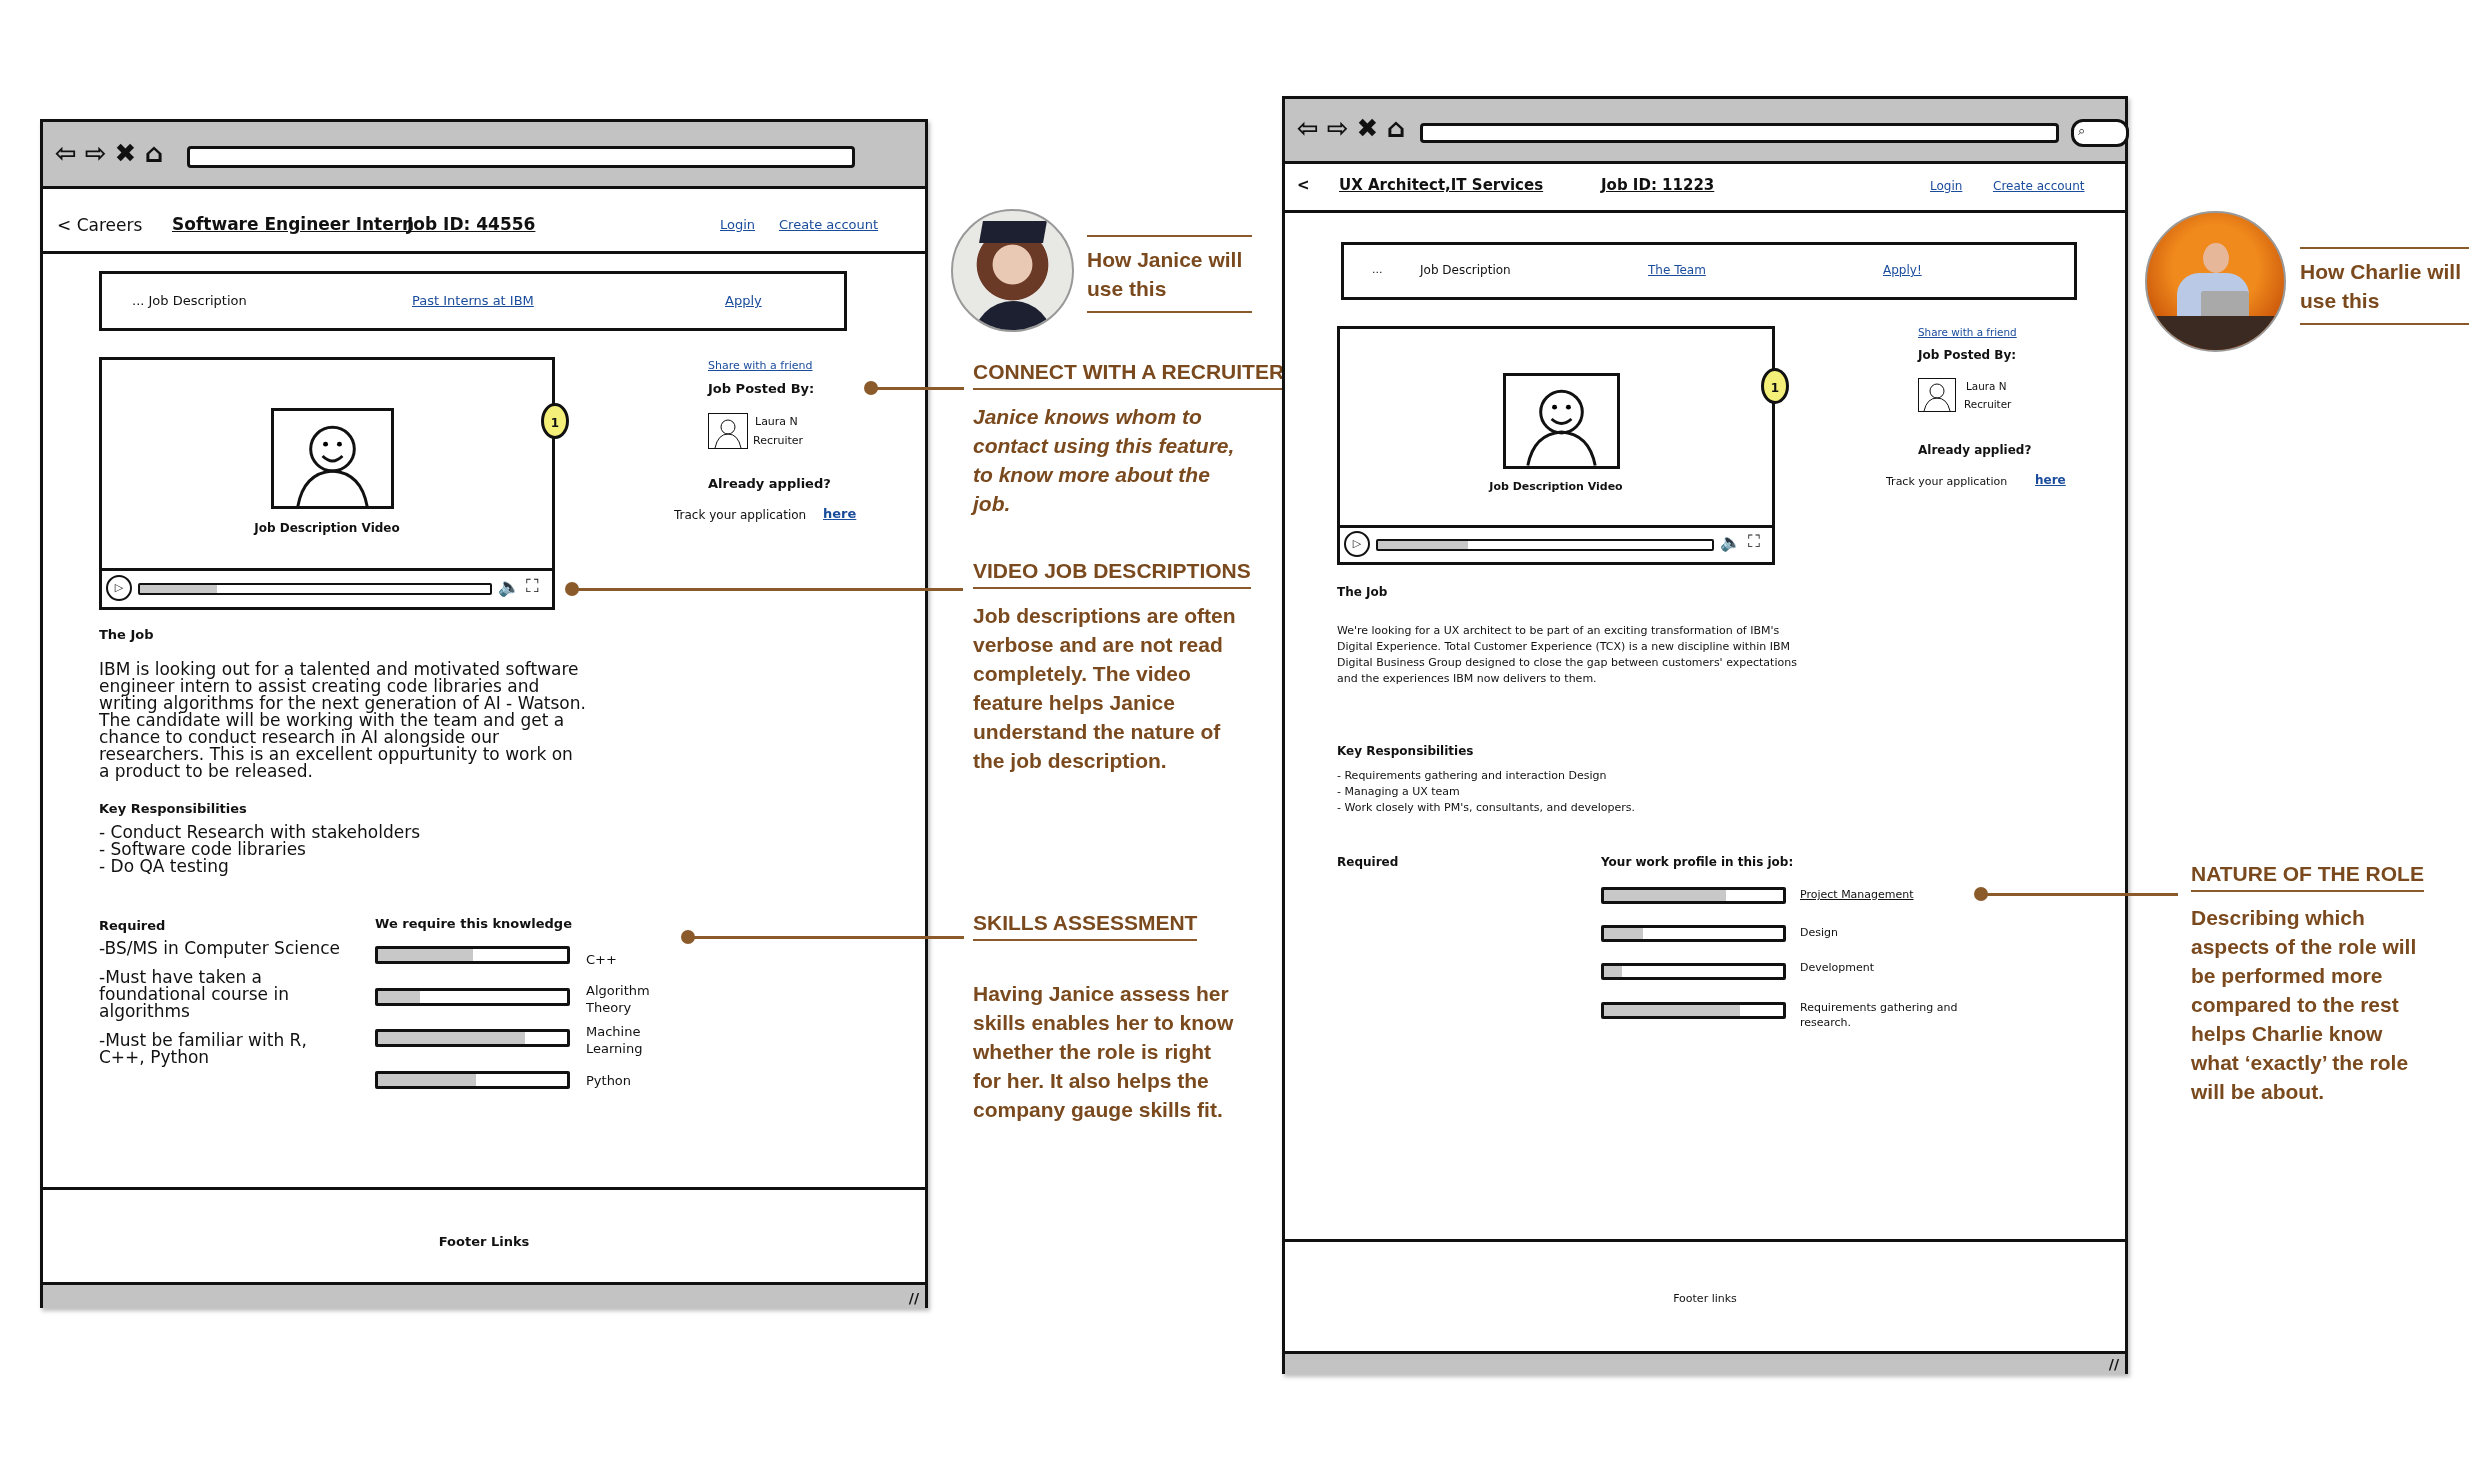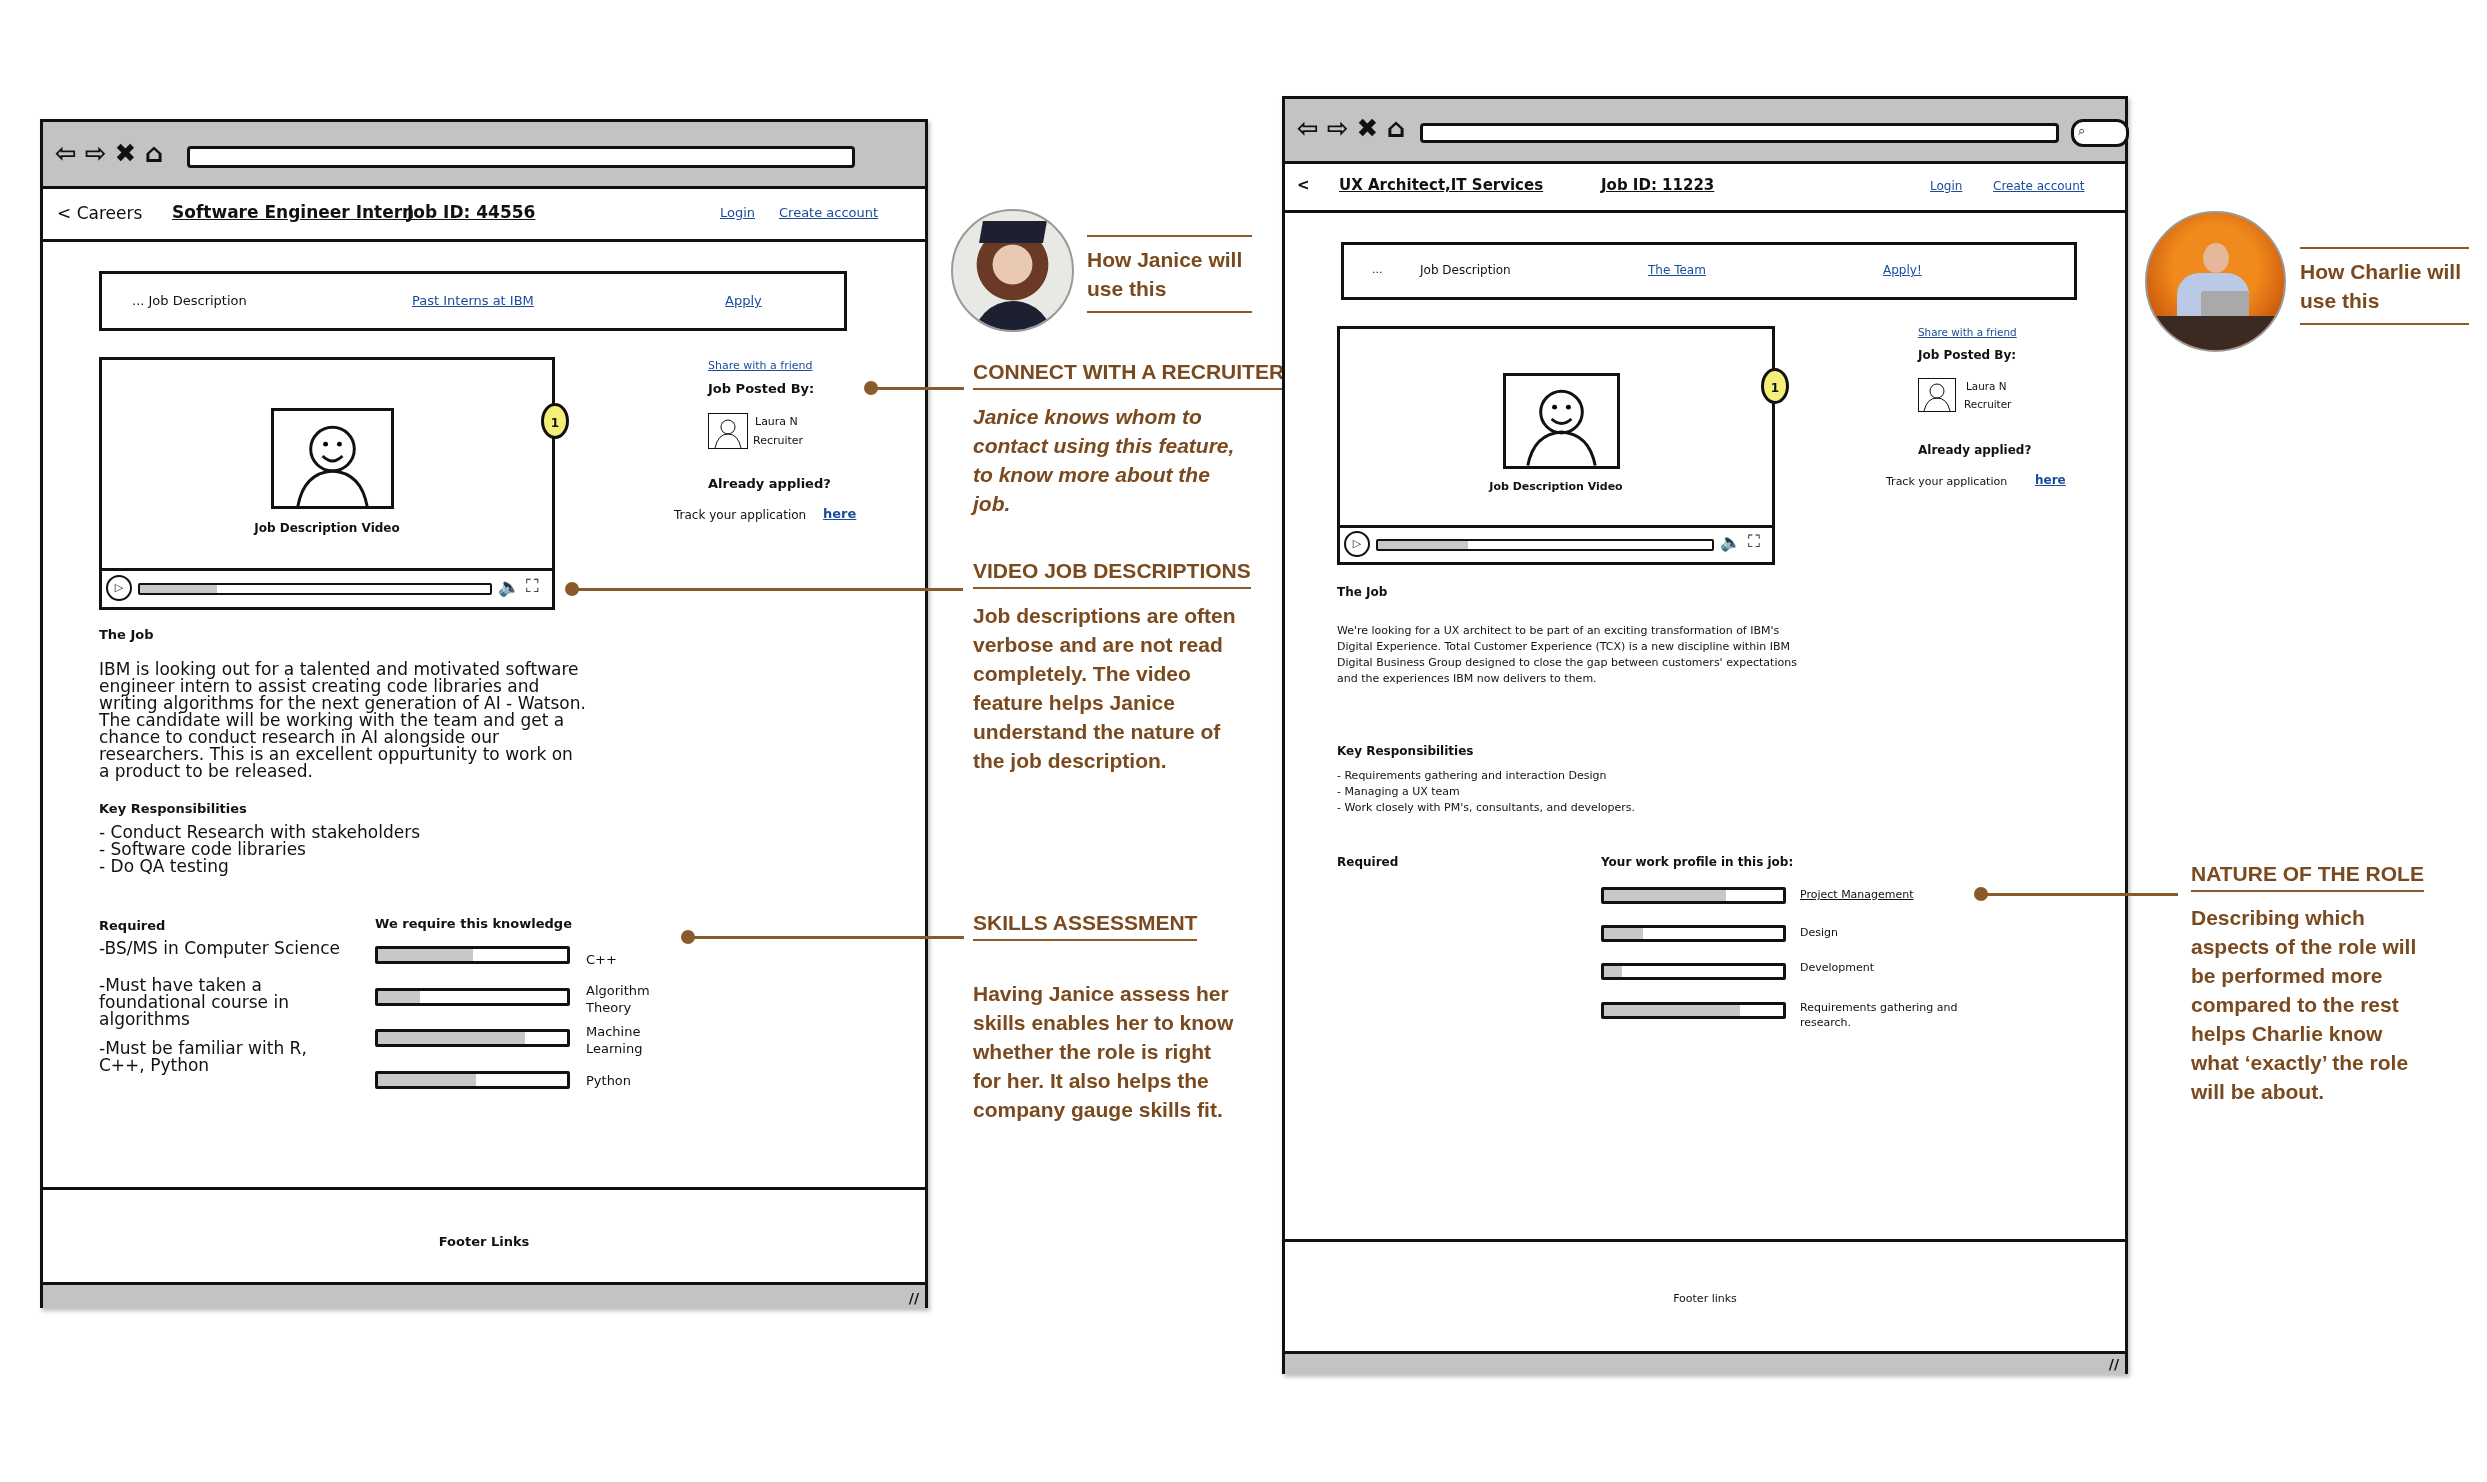--- a/index.html
+++ b/index.html
@@ -34,21 +34,21 @@
 <div class="panel" style="left:40px;top:119px;width:888px;height:1189px;">
   <div class="chrome" style="height:64px;">
     <div class="navicons" style="top:16px;">
       <span>⇦</span>
       <span>⇨</span>
       <span>✖</span>
       <span>⌂</span>
     </div>
     <div class="url" style="left:144px;top:24px;width:662px;height:16px;"></div>
   </div>
-  <div class="navrow" style="top:67px;height:50px;">
+  <div class="navrow" style="top:79px;height:50px;">
     <span class="t" style="left:14px;top:14px;font-size:17px;">&lt; Careers</span>
     <span class="t ul" style="left:129px;top:13px;font-size:17px;font-weight:bold;">Software Engineer Intern</span>
     <span class="t ul" style="left:364px;top:13px;font-size:17px;font-weight:bold;">Job ID: 44556</span>
     <span class="t link" style="left:677px;top:16px;font-size:13px;">Login</span>
     <span class="t link" style="left:736px;top:16px;font-size:13px;">Create account</span>
   </div>
 
   <div class="box" style="left:56px;top:149px;width:748px;height:60px;">
     <span class="t" style="left:30px;top:19px;font-size:13px;">... Job Description</span>
     <span class="t link" style="left:310px;top:19px;font-size:13px;">Past Interns at IBM</span>
@@ -96,21 +96,21 @@
 
   <span class="t" style="left:56px;top:679px;font-size:13px;font-weight:bold;">Key Responsibilities</span>
   <div class="abs body13" style="left:56px;top:702px;">
     <div>- Conduct Research with stakeholders</div>
     <div>- Software code libraries</div>
     <div>- Do QA testing</div>
   </div>
 
   <span class="t" style="left:56px;top:796px;font-size:13px;font-weight:bold;">Required</span>
   <div class="abs body13" style="left:56px;top:818px;width:249px;">
-    <div style="margin-bottom:20px;">-BS/MS in Computer Science</div>
+    <div style="margin-bottom:12px;">-BS/MS in Computer Science</div>
     <div style="margin-bottom:12px;">-Must have taken a foundational course in algorithms</div>
     <div>-Must be familiar with R, C++, Python</div>
   </div>
 
   <span class="t" style="left:332px;top:794px;font-size:13px;font-weight:bold;">We require this knowledge</span>
   <div class="bar" style="left:332px;top:824px;width:195px;height:18px;">
       <div class="fill" style="width:50%;"></div>
     </div>
   <span class="t small" style="left:543px;top:830px;">C++</span>
   <div class="bar" style="left:332px;top:866px;width:195px;height:18px;">

